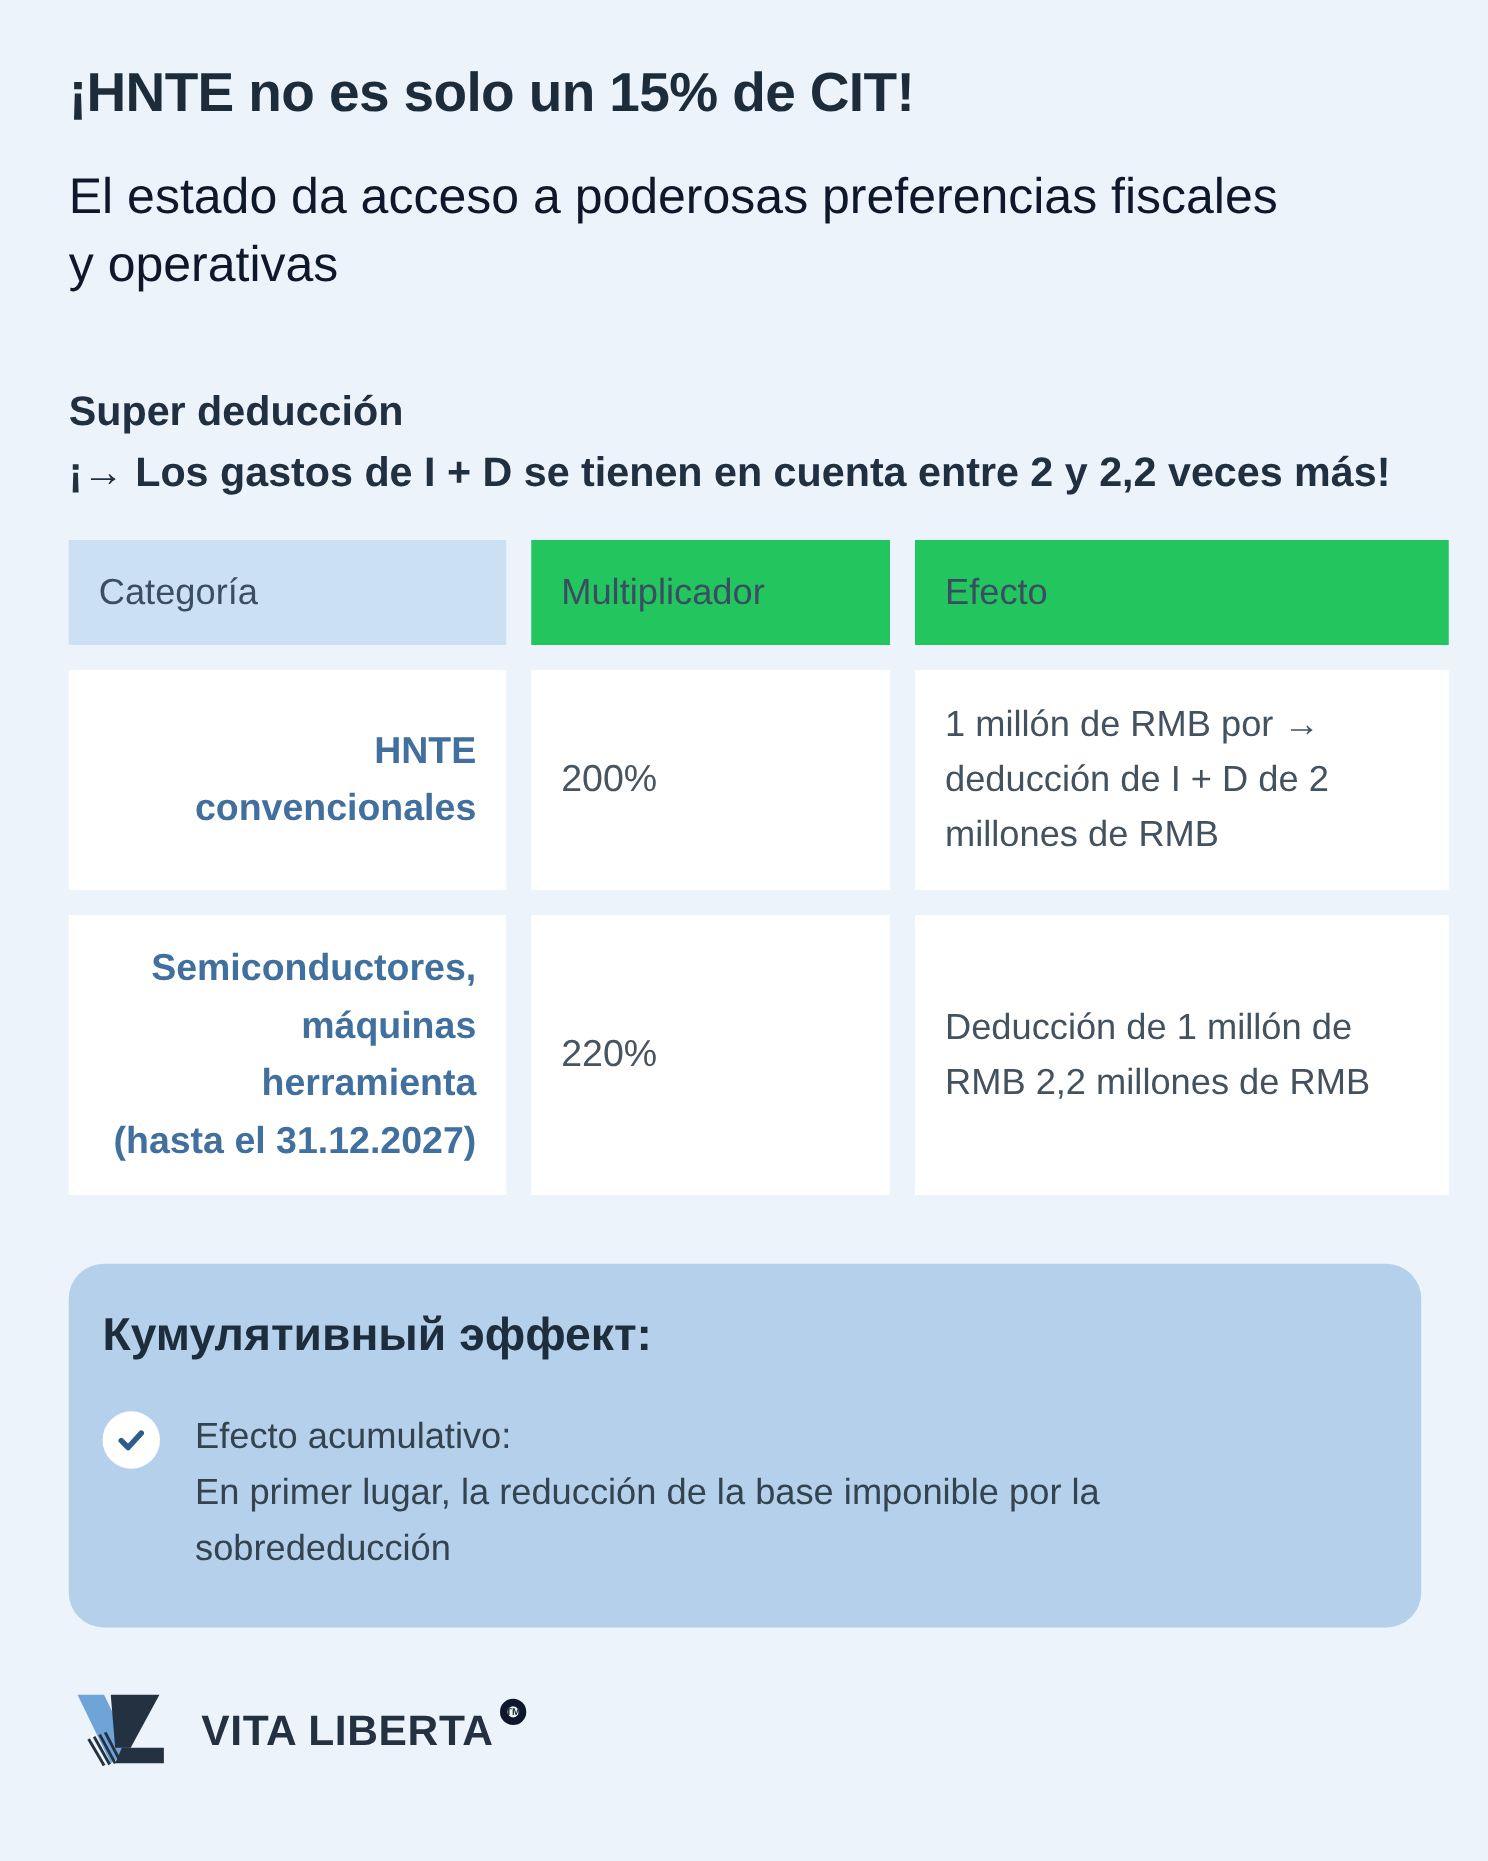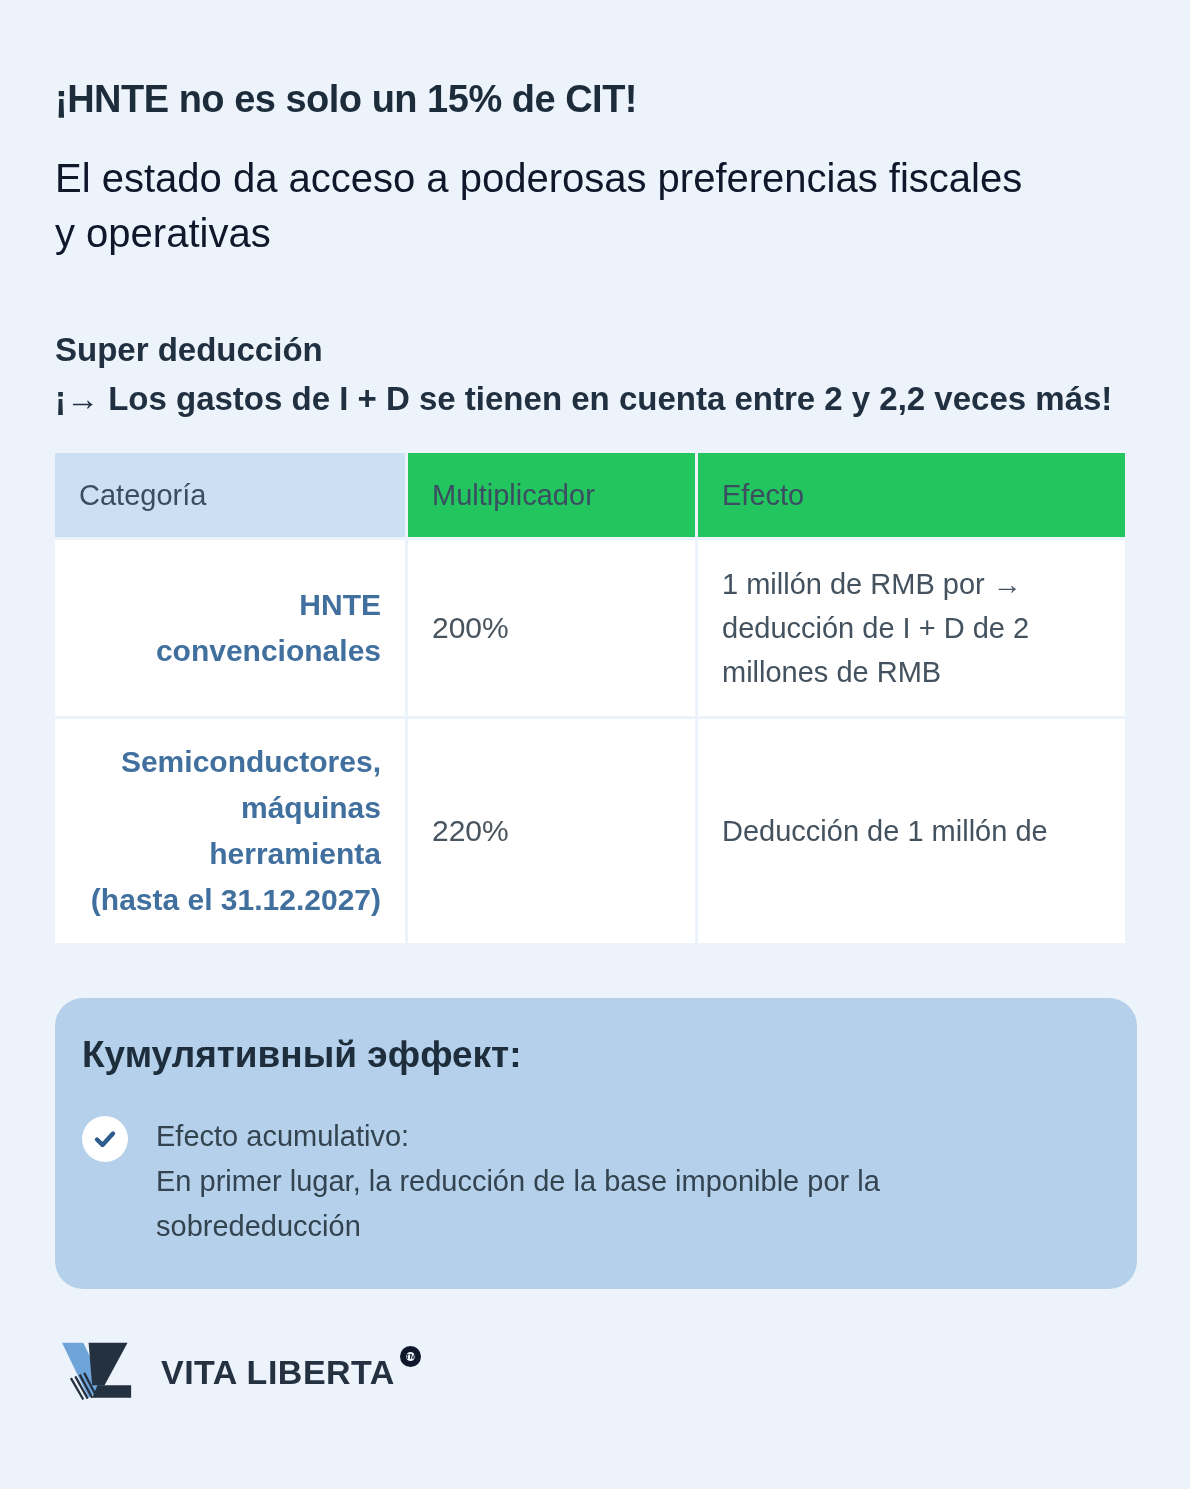--- a/index.html
+++ b/index.html
@@ -7,25 +7,25 @@
   body {
     height: 1489px;
     background: #edf3fb;
     font-family: "Liberation Sans", "DejaVu Sans", sans-serif;
     color: #1d2d3b;
     overflow: hidden;
   }
   .page { padding: 42px 55px 0 55px; width: 1190px; height: 1489px; }
 
   .title {
-    font-size: 38px;
+    font-size: 44px;
     font-weight: 700;
     letter-spacing: -0.5px;
     color: #1c2c3a;
-    margin: 36px 0 30px 0;
+    margin: 8px 0 30px 0;
     white-space: nowrap;
   }
   .subtitle { margin: 0 0 64px 0; }
   .subtitle span {
     display: block;
     font-size: 40px;
     font-weight: 400;
     line-height: 55px;
     color: #0f172a;
   }
@@ -36,21 +36,21 @@
     font-size: 33px;
     font-weight: 700;
     line-height: 49px;
     color: #203040;
     white-space: nowrap;
   }
 
   .table {
     display: grid;
     grid-template-columns: 350px 287px 427px;
-    gap: 3px;
+    gap: 20px;
     width: 1128px;
   }
   .cell { background: #ffffff; }
   .hcell {
     height: 84px;
     display: flex;
     align-items: center;
     padding: 0 24px;
     font-size: 29px;
     color: #3b4d61;
@@ -188,20 +188,21 @@
       <span class="cat-line">Semiconductores,</span>
       <span class="cat-line">máquinas</span>
       <span class="cat-line">herramienta</span>
       <span class="cat-line">(hasta el 31.12.2027)</span>
     </div>
     <div class="cell bcell r2">
       <span class="mult">220%</span>
     </div>
     <div class="cell bcell r2">
       <span class="eff-line">Deducción de 1 millón de</span>
+      <span class="eff-line">RMB 2,2 millones de RMB</span>
     </div>
 
   </div>
 
   <div class="cum-box">
     <h2 class="cum-title">Кумулятивный эффект:</h2>
 
     <div class="check-item">
       <div class="check-circle">
         <svg width="24" height="24" viewBox="0 0 24 24">

